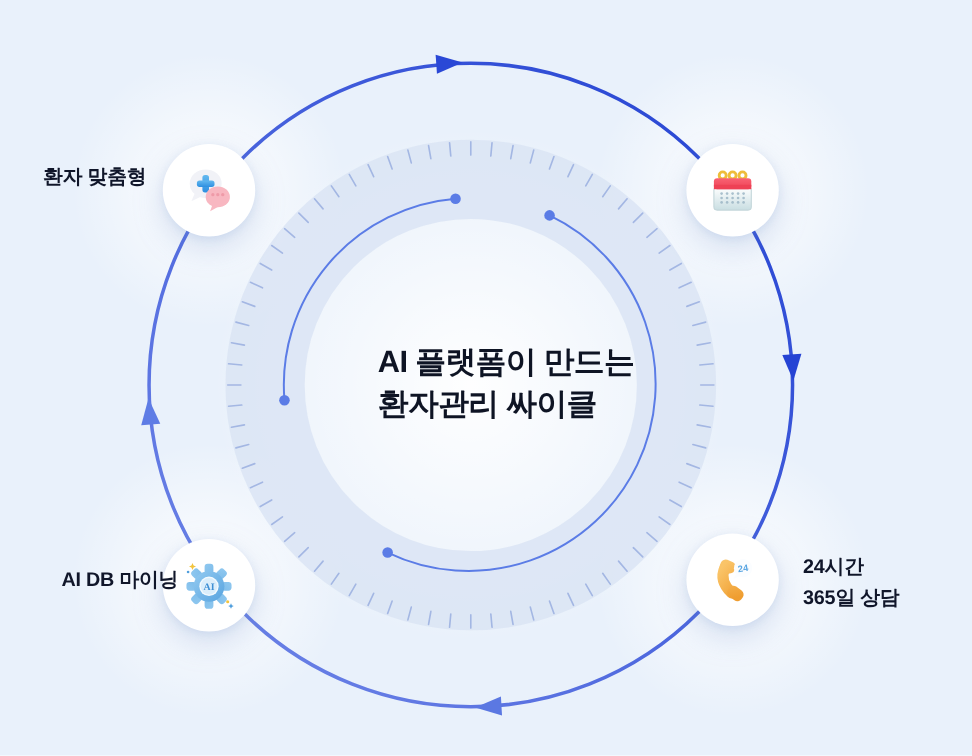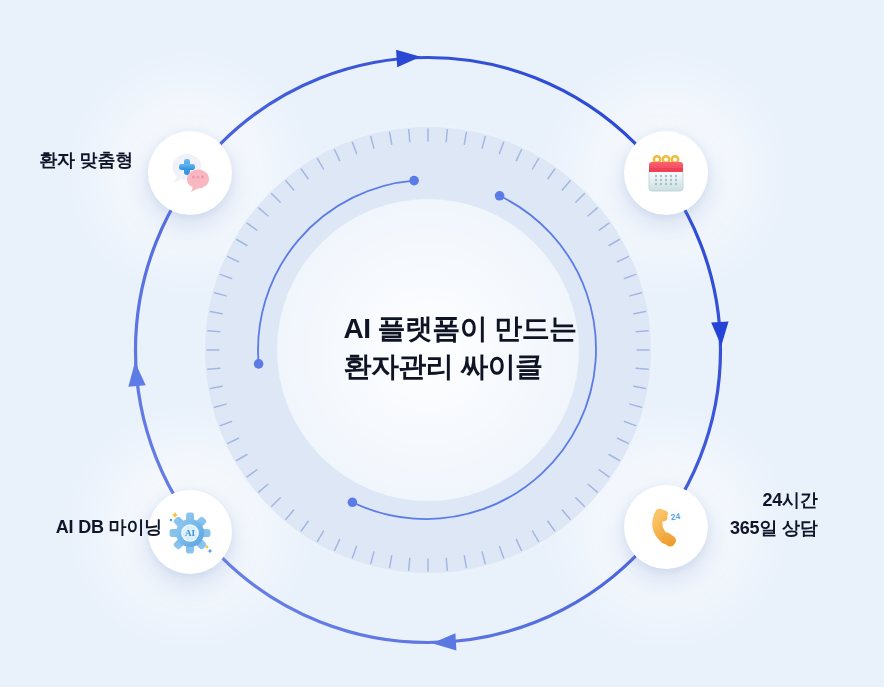--- a/index.html
+++ b/index.html
@@ -27,21 +27,21 @@
   .node.tr{left:624px;top:131px;}
   .node.bl{left:148px;top:490px;}
   .node.br{left:624px;top:485px;}
   .label{
     position:absolute;color:var(--text,#10162a);
     font-size:18px;line-height:28px;font-weight:700;letter-spacing:-.2px;white-space:nowrap;
   }
   .label.tl{left:0;width:133px;top:146px;text-align:right;}
   .label.tr{left:729px;top:146px;text-align:left;}
   .label.bl{left:0;width:131px;top:513px;text-align:right;padding-left:31px;}
-  .label.br{left:730px;top:486px;text-align:right;}
+  .label.br{left:730px;top:501px;text-align:left;}
   .title{
     position:absolute;left:428px;top:310px;transform:translateX(-50%);
     text-align:left;font-size:28px;line-height:38px;font-weight:700;
     color:var(--title,#0e1424);letter-spacing:-.6px;white-space:nowrap;margin-left:32px;
   }
 </style>
 </head>
 <body>
 
 <div class="stage">

